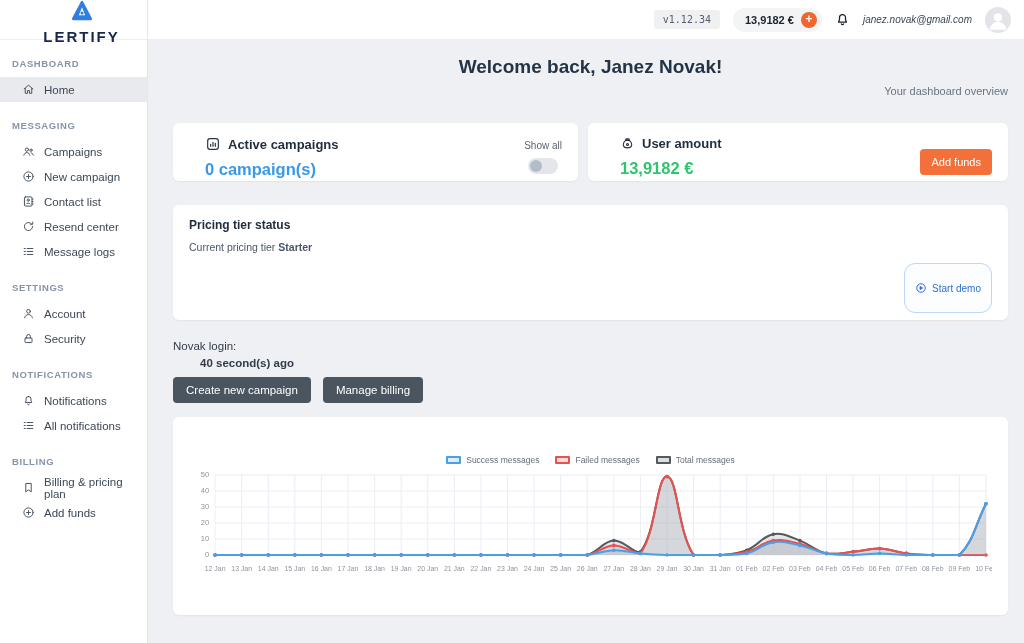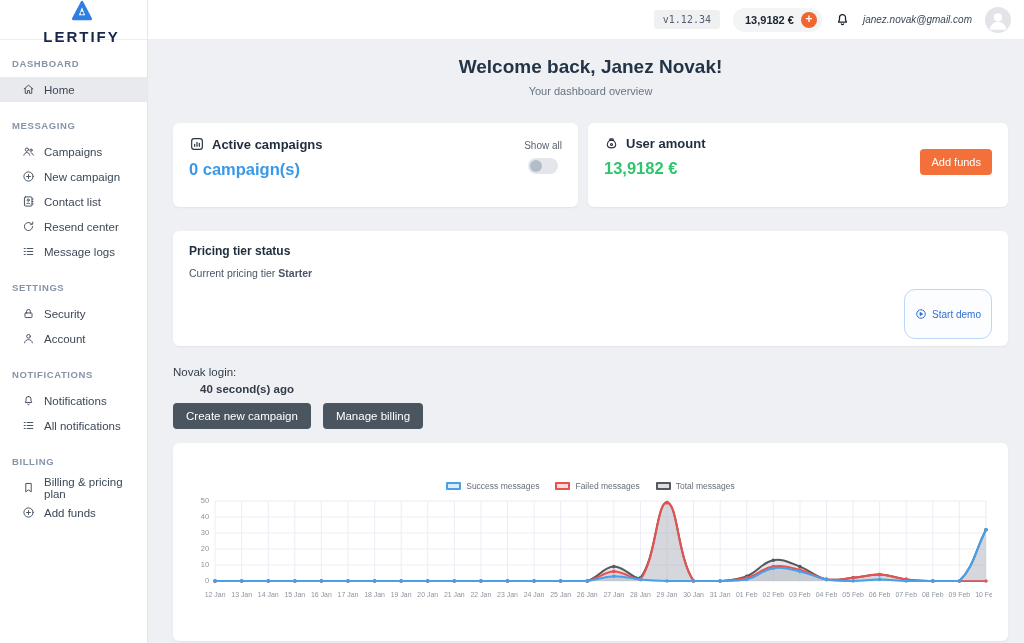--- a/index.html
+++ b/index.html
@@ -31,25 +31,25 @@
   .balance-pill b { font-size:11px; color:#1c2430; }
   .plus-circle-btn { width:16px; height:16px; border-radius:50%; background:#f1662f; color:#fff;
                      font-size:12px; line-height:15px; text-align:center; font-weight:bold; }
   .bell-btn { display:flex; color:#16202e; cursor:pointer; }
   .email { font-size:10px; color:#3c4858;font-style:italic; }
   .avatar { width:26px; height:26px; border-radius:50%; background:#e2e4e7; overflow:hidden;
             display:flex; align-items:flex-end; justify-content:center; cursor:pointer; }
 
   .content { padding:0 16px 0 25px; }
   .welcome-title { text-align:center; margin-top:16px; font-size:19px; font-weight:800; color:#243447; }
-  .welcome-sub   { text-align:center; margin-top:7px; font-size:11px; color:#6b7480; margin-bottom:26px; }
+  .welcome-sub   { text-align:right; margin-top:7px; font-size:11px; color:#6b7480; margin-bottom:26px; }
 
   .card { background:#fff; border-radius:6px; box-shadow:0 1px 2px rgba(30,40,60,.06); }
   .row1 { display:flex; gap:10px; }
-  .stat-card { height:84px; padding:13px 16px; position:relative; }
+  .stat-card { height:58px; padding:13px 32px; position:relative; }
   .stat-card.left { width:405px; }
   .stat-card.right { width:420px; }
   .stat-head { display:flex; align-items:center; gap:7px; font-size:13px; font-weight:bold; color:#1f2d3d; }
   .stat-value { margin-top:8px; font-size:16.5px; font-weight:bold; }
   .stat-value.blue { color:#3a98e8; }
   .stat-value.green { color:#2fc56d; }
   .showall { position:absolute; right:16px; top:17px; display:flex; align-items:center; gap:7px;flex-direction:column; }
   .showall span { font-size:10px; color:#5a6472; }
   .toggle { width:30px; height:16px; border-radius:8px; background:#e3e7ec; position:relative; cursor:pointer; }
   .toggle .knob { position:absolute; left:2px; top:2px; width:12px; height:12px; border-radius:50%;
@@ -171,35 +171,35 @@
               </svg>
             </span>
           <span>Message logs</span>
         </div>
       </div>
 
       <div class="side-section">
         <div class="side-title">SETTINGS</div>
         <div class="side-item">
           <span class="ic">
+              <svg width="13" height="13" viewBox="0 0 24 24" fill="none" stroke="currentColor" stroke-width="1.8" stroke-linecap="round">
+                <circle cx="12" cy="8" r="3.4"></circle>
+                <path d="M4.8 20c.8-4 4-6 7.2-6s6.4 2 7.2 6"></path>
+              </svg>
+            </span>
+          <span>Account</span>
+        </div>
+        <div class="side-item">
+          <span class="ic">
               <svg width="13" height="13" viewBox="0 0 24 24" fill="none" stroke="currentColor" stroke-width="1.8" stroke-linecap="round" stroke-linejoin="round">
                 <rect x="5.5" y="11" width="13" height="8.5" rx="1.5"></rect>
                 <path d="M8.5 11V8a3.5 3.5 0 0 1 7 0v3"></path>
               </svg>
             </span>
           <span>Security</span>
-        </div>
-        <div class="side-item">
-          <span class="ic">
-              <svg width="13" height="13" viewBox="0 0 24 24" fill="none" stroke="currentColor" stroke-width="1.8" stroke-linecap="round">
-                <circle cx="12" cy="8" r="3.4"></circle>
-                <path d="M4.8 20c.8-4 4-6 7.2-6s6.4 2 7.2 6"></path>
-              </svg>
-            </span>
-          <span>Account</span>
         </div>
       </div>
 
       <div class="side-section">
         <div class="side-title">NOTIFICATIONS</div>
         <div class="side-item">
           <span class="ic">
               <svg width="13" height="13" viewBox="0 0 24 24" fill="none" stroke="currentColor" stroke-width="1.8" stroke-linecap="round" stroke-linejoin="round">
                 <path d="M12 4.5A4.6 4.6 0 0 0 7.4 9.1v3.3L6 15.6h12l-1.4-3.2V9.1A4.6 4.6 0 0 0 12 4.5z"></path>
                 <path d="M10.3 18.5a1.8 1.8 0 0 0 3.4 0"></path>

